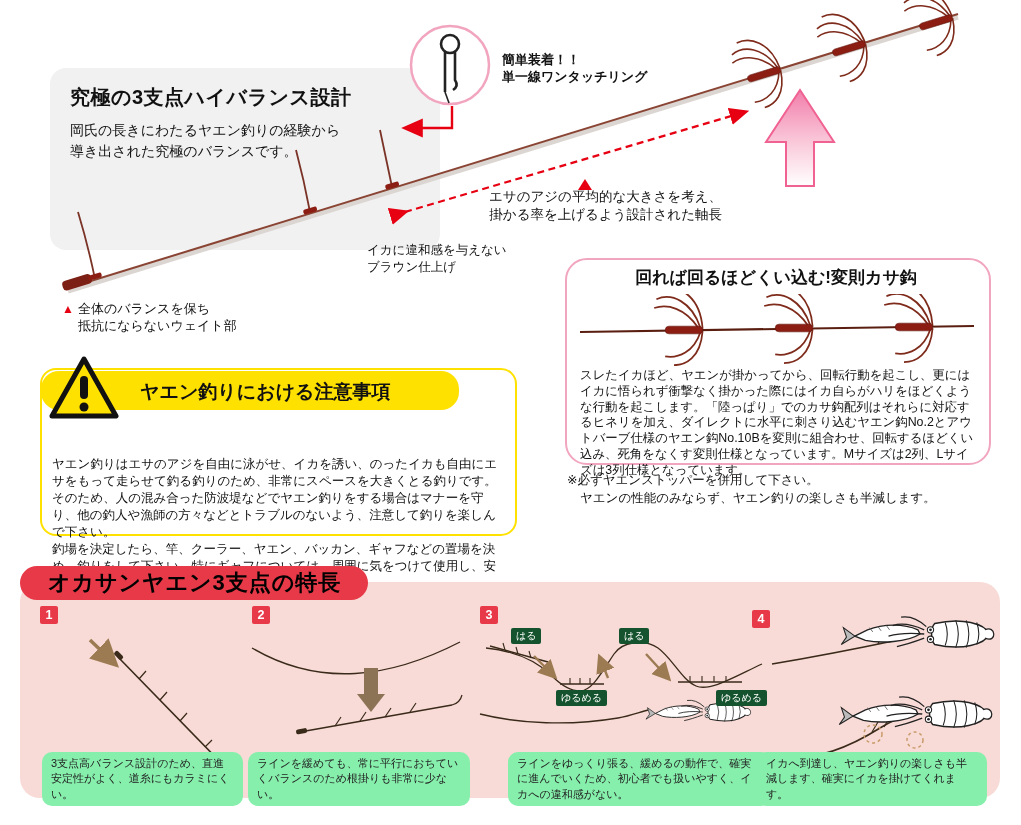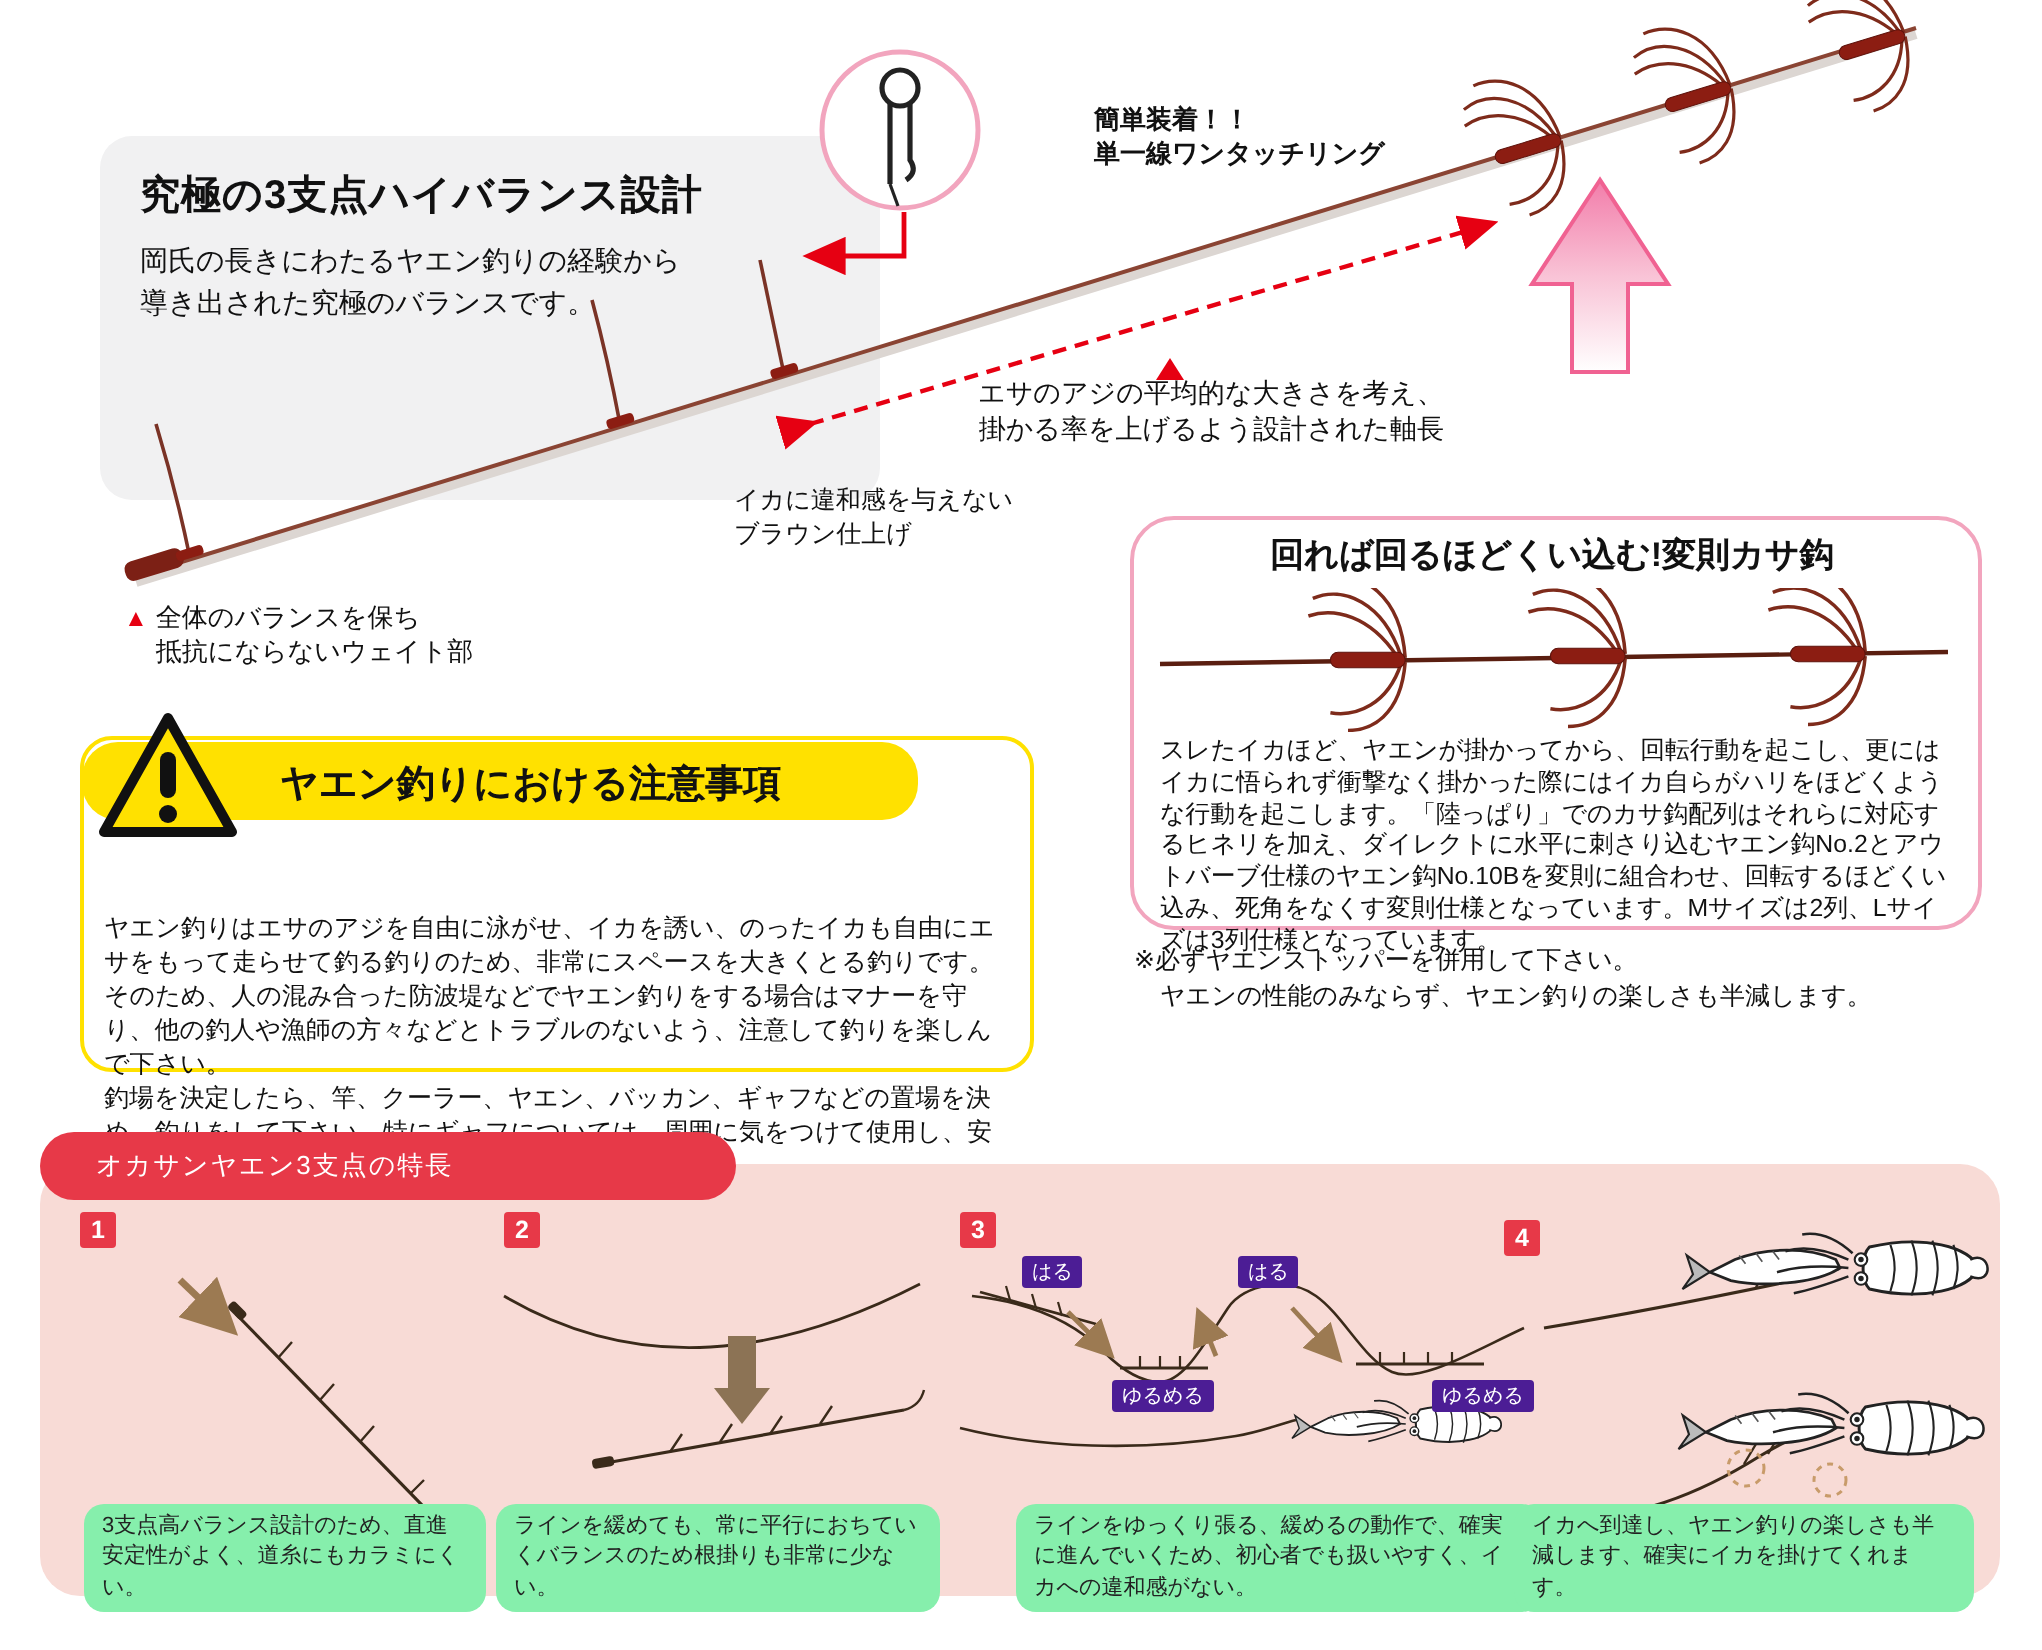--- a/index.html
+++ b/index.html
@@ -8,21 +8,21 @@
   .abs{position:absolute;}
   
   .design-box{left:50px;top:68px;width:390px;height:182px;background:#F1F1F2;border-radius:16px;z-index:0;}
   .design-title{left:70px;top:84px;font-size:20px;font-weight:bold;letter-spacing:.5px;z-index:4;}
   .design-body{left:70px;top:120px;font-size:14px;line-height:1.48;z-index:4;}
   
   .svg-top{left:0;top:0;width:1021px;height:575px;z-index:1;pointer-events:none;}
   .svg-kasa{left:570px;top:294px;width:416px;height:72px;z-index:3;pointer-events:none;}
   .svg-bottom{left:20px;top:582px;width:980px;height:216px;z-index:3;pointer-events:none;}
   
-  .ring-callout{left:502px;top:52px;font-size:13px;font-weight:bold;line-height:1.3;z-index:4;margin-left:45px;}
+  .ring-callout{left:502px;top:52px;font-size:13px;font-weight:bold;line-height:1.3;z-index:4;}
   .axis-callout{left:489px;top:188px;font-size:13.5px;line-height:1.3;z-index:4;text-align:right;}
   .brown-callout{left:367px;top:242px;font-size:12.5px;line-height:1.32;z-index:4;}
   .weight-callout{left:62px;top:301px;font-size:13px;line-height:1.3;z-index:4;display:flex;gap:4px;}
   .weight-callout .tri{color:#E60012;font-size:12px;line-height:1.45;}
   
   .caution-outer{left:40px;top:368px;width:473px;height:164px;border:2px solid #FFE100;border-radius:16px;z-index:2;background:#fff;}
   .caution-banner{left:41px;top:371px;width:418px;height:39px;background:#FFE100;border-radius:18px;z-index:3;}
   .caution-title{left:140px;top:379px;font-size:19px;font-weight:bold;z-index:5;}
   .warning-icon{left:48px;top:354px;z-index:5;}
   .caution-body{left:52px;top:424px;width:452px;font-size:12.5px;line-height:1.36;z-index:4;margin-top:32px;}
@@ -30,25 +30,25 @@
   
   .kasa-box{left:565px;top:258px;width:422px;height:203px;border:2.5px solid #F2A5BE;border-radius:22px;background:#fff;z-index:2;}
   .kasa-title{left:565px;top:266px;width:422px;text-align:center;font-size:17px;font-weight:bold;z-index:4;}
   .kasa-body{left:580px;top:368px;width:398px;font-size:12.4px;line-height:1.27;z-index:4;}
   .kasa-note{left:567px;top:472px;font-size:12.5px;line-height:1.4;z-index:4;}
   .kasa-note .l2{padding-left:13px;}
   
   .features-bg{left:20px;top:582px;width:980px;height:216px;background:#F8DBD6;border-radius:20px;z-index:1;}
   .features-banner{left:20px;top:566px;width:348px;height:34px;background:#E73948;border-radius:17px;z-index:4;
                    display:flex;align-items:center;padding-left:28px;box-sizing:border-box;}
-  .features-title{color:#ffffff;font-size:13px;font-weight:normal;letter-spacing:1px;}
+  .features-title{color:#000000;font-size:22px;font-weight:bold;letter-spacing:1px;}
   .num-badge{width:18px;height:18px;background:#E73948;color:#fff;font-size:12.5px;font-weight:bold;
              display:flex;align-items:center;justify-content:center;border-radius:2px;z-index:5;}
   .caption{background:#86efac;border-radius:10px;padding:4px 9px;font-size:11px;line-height:1.4;color:#222;z-index:5;box-sizing:border-box;}
-  .tension-label{background:#4c1d95;color:#fff;font-size:10px;padding:1px 5px;border-radius:2px;z-index:6;}
+  .tension-label{background:#14532d;color:#fff;font-size:10px;padding:1px 5px;border-radius:2px;z-index:6;}
 </style>
 </head>
 <body>
 
 <div class="page">
 
   <div class="abs design-box"></div>
   <div class="abs design-title">究極の3支点ハイバランス設計</div>
   <div class="abs design-body">
     <div>岡氏の長きにわたるヤエン釣りの経験から</div>

